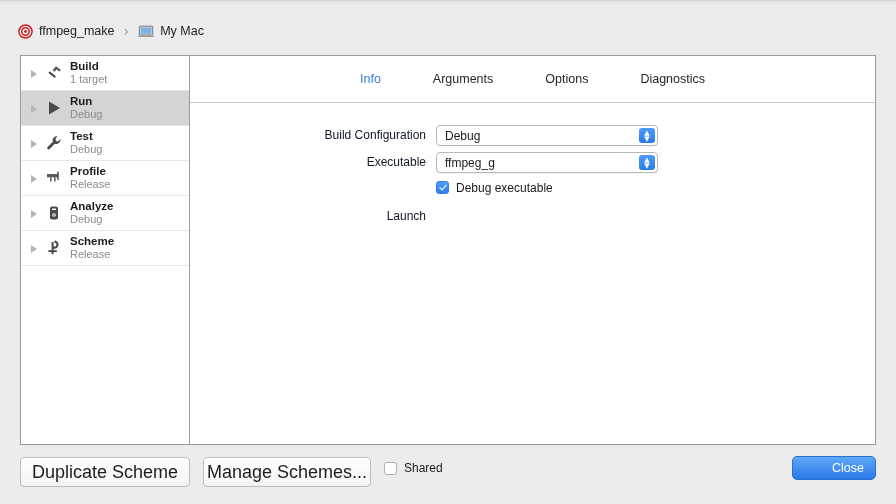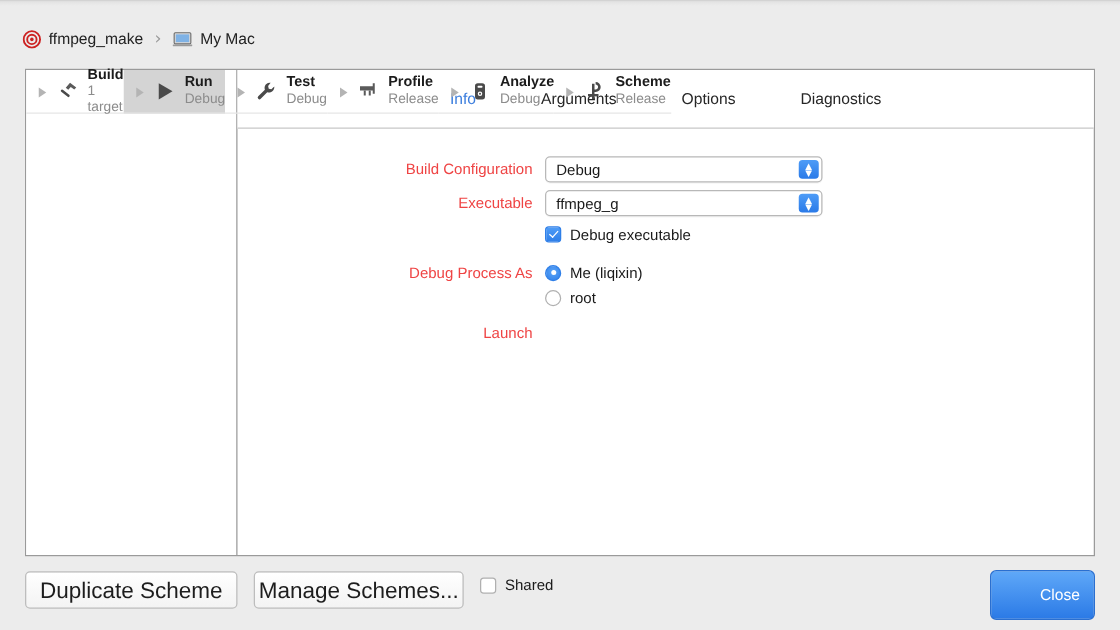--- a/index.html
+++ b/index.html
@@ -38,21 +38,21 @@
     position: absolute; left: 20px; top: 55px;
     width: 856px; height: 390px;
     background: #fff;
     border: 1px solid #9a9a9a;
     display: flex;
   }
   .sidebar {
     width: 169px; height: 100%;
     border-right: 1px solid #9a9a9a;
     background: #fff;
-    display: flex; 
+    display: flex; flex-direction: column;
   }
   .scheme-item {
     height: 35px; display: flex; align-items: center;
     padding-left: 8px;
     border-bottom: 1px solid #e6e6e6;
     position: relative;
   }
   .scheme-item.selected { background: #d4d4d4; }
   .disclosure {
     width: 11px; height: 11px; flex: 0 0 11px;
@@ -88,21 +88,21 @@
   }
   .tab.active { color: #3b7ddd; }
 
   .form { padding: 22px 0 0 0; flex: 1; }
   .row {
     display: flex; align-items: flex-start;
     margin-bottom: 6px;
   }
   .lbl {
     width: 246px; text-align: right;
-    font-size: 12px; color: #ef4444;
+    font-size: 12px; color: #0f172a;
     padding-right: 10px; line-height: 21px;
   }
   .ctrl { flex: 1; }
 
   .popup {
     width: 222px; height: 21px;
     border: 1px solid #b8b8b8; border-radius: 4px;
     background: #fff;
     position: relative;
     display: flex; align-items: center;
@@ -163,21 +163,21 @@
     border: 1px solid #bdbdbd; border-radius: 4px;
     background: linear-gradient(#ffffff, #f3f3f3);
     font-size: 18px; color: #1d1d1d;
     display: flex; align-items: center; justify-content: center;
     font-family: "Liberation Sans", sans-serif;
   }
   #btn-duplicate { left: 20px; top: 9px; width: 170px; }
   #btn-manage { left: 203px; top: 9px; width: 168px; }
   .shared-box { position: absolute; left: 384px; top: 9px; height: 22px; display: flex; align-items: center; }
   #btn-close {
-    left: 792px; top: 8px; width: 84px; height: 40px;
+    left: 792px; top: 8px; width: 84px; height: 24px;
     background: linear-gradient(#5fa8f8, #2b7ae6);
     border: 1px solid #2a6fd0; border-radius: 5px;
     color: #fff; font-size: 12.5px; padding-left: 28px;
   }
 </style>
 </head>
 <body>
 
 <div class="topstrip"></div>
 
@@ -332,33 +332,20 @@
                 <span>▼</span>
             </span>
           </div>
           <div class="check-row">
             <span class="checkbox checked"></span>
             <span class="check-label">Debug executable</span>
           </div>
         </div>
       </div>
 
-      <div class="row" style="margin-top:10px;">
-        <div class="lbl">Debug Process As</div>
-        <div class="ctrl">
-          <div class="radio-row">
-            <span class="radio on"></span>
-            <span class="radio-label">Me (liqixin)</span>
-          </div>
-          <div class="radio-row">
-            <span class="radio"></span>
-            <span class="radio-label">root</span>
-          </div>
-        </div>
-      </div>
 
       <div class="row" style="margin-top:8px;">
         <div class="lbl">Launch</div>
       </div>
 
     </div>
   </div>
 </div>
 
 <div class="footer">

